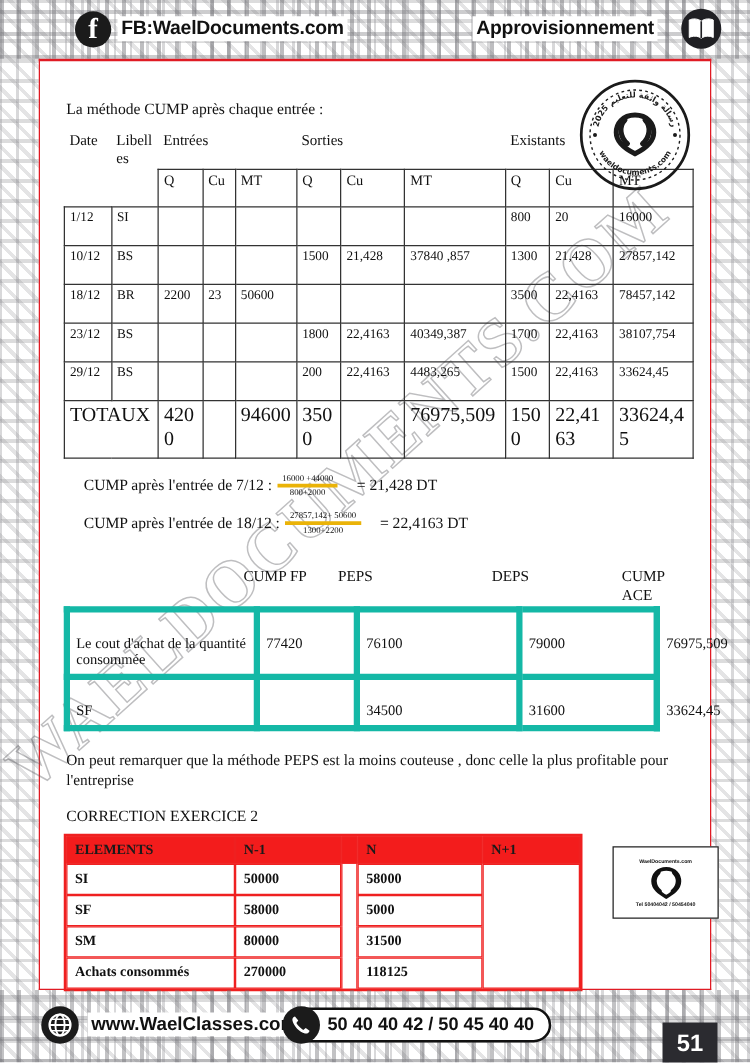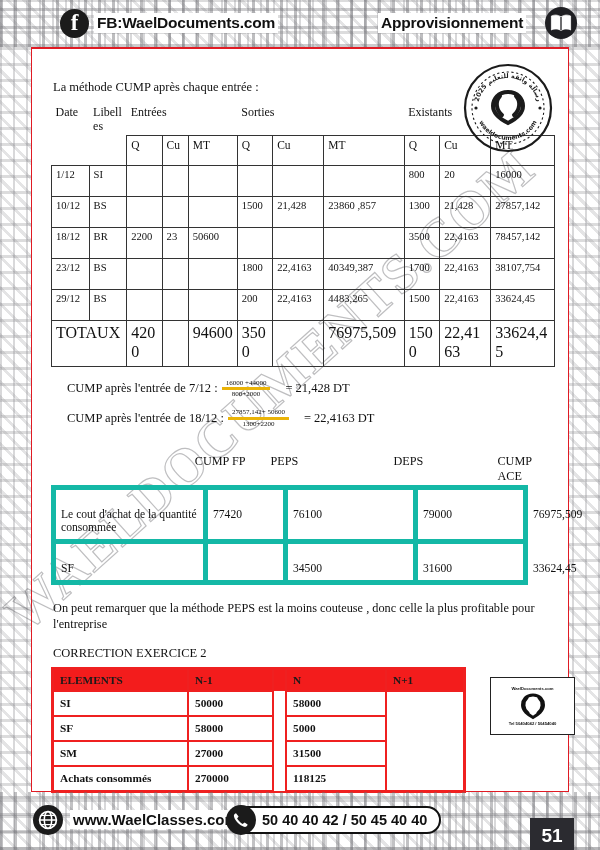--- a/index.html
+++ b/index.html
@@ -281,21 +281,21 @@
         <td>16000</td>
       </tr>
       <tr>
         <td>10/12</td>
         <td>BS</td>
         <td></td>
         <td></td>
         <td></td>
         <td>1500</td>
         <td>21,428</td>
-        <td>23860 ,857</td>
+        <td>37840 ,857</td>
         <td>1300</td>
         <td>21,428</td>
         <td>27857,142</td>
       </tr>
       <tr>
         <td>18/12</td>
         <td>BR</td>
         <td>2200</td>
         <td>23</td>
         <td>50600</td>
@@ -428,21 +428,21 @@
         <td rowspan="4"></td>
       </tr>
       <tr>
         <td>SF</td>
         <td>58000</td>
         <td class="spacer"></td>
         <td>5000</td>
       </tr>
       <tr>
         <td>SM</td>
-        <td>27000</td>
+        <td>80000</td>
         <td class="spacer"></td>
         <td>31500</td>
       </tr>
       <tr>
         <td>Achats consommés</td>
         <td>270000</td>
         <td class="spacer"></td>
         <td>118125</td>
       </tr>
     </tbody>

